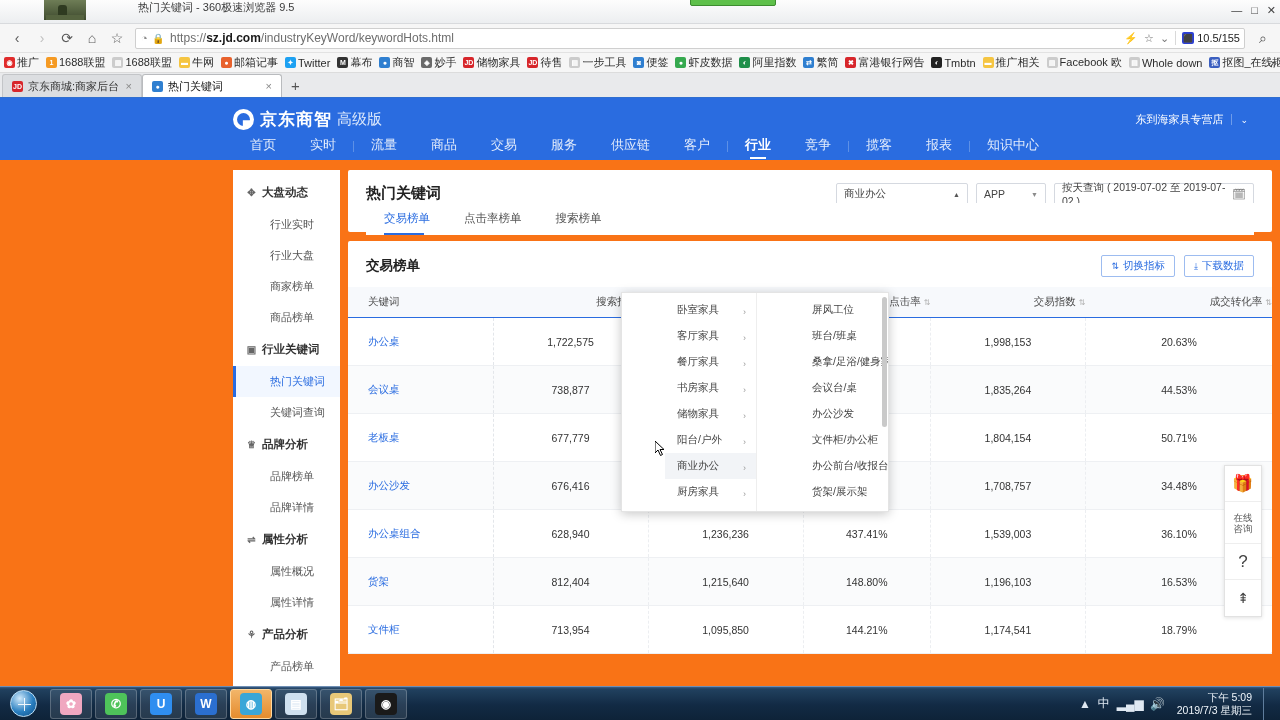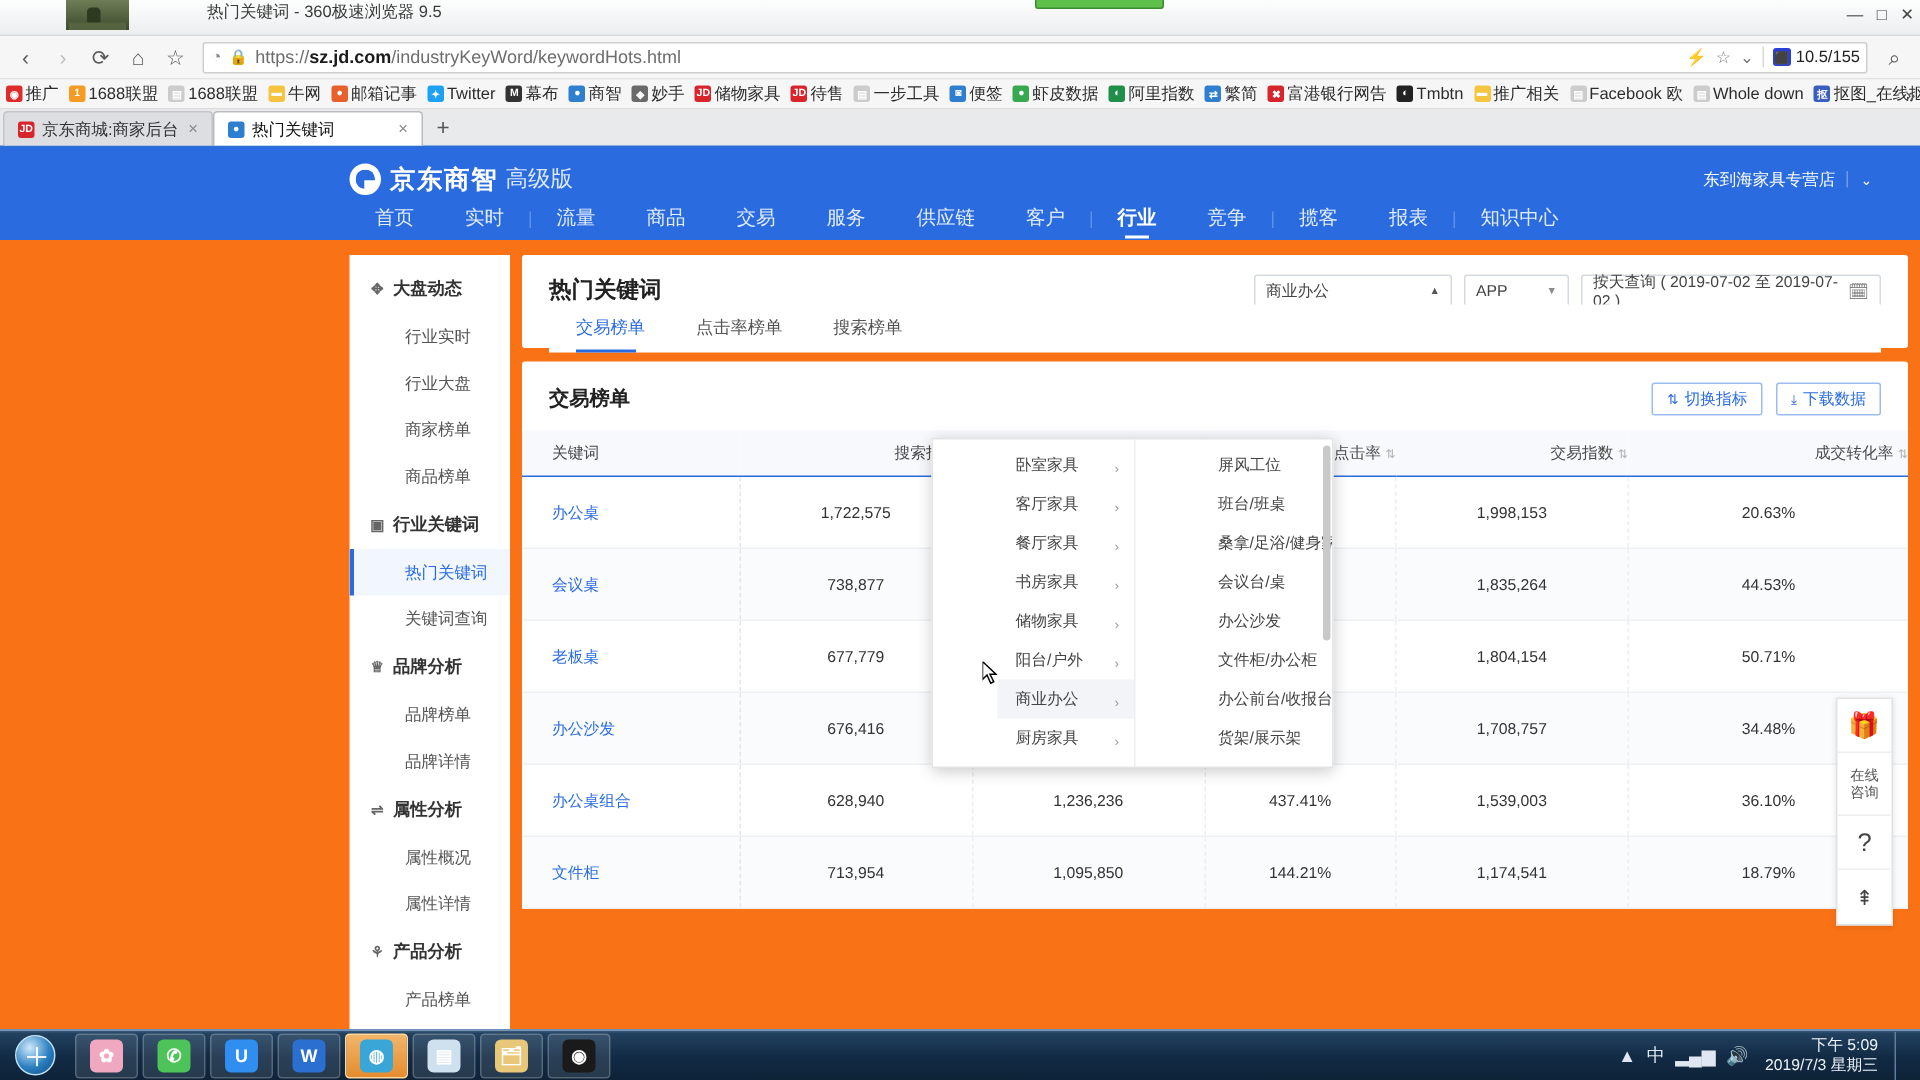--- a/index.html
+++ b/index.html
@@ -605,20 +605,28 @@
                   </tr>
                   <tr>
                     <td class="first">办公桌组合</td>
                     <td>628,940</td>
                     <td>1,236,236</td>
                     <td>437.41%</td>
                     <td>1,539,003</td>
                     <td>36.10%</td>
                   </tr>
                   <tr>
+                    <td class="first">货架</td>
+                    <td>812,404</td>
+                    <td>1,215,640</td>
+                    <td>148.80%</td>
+                    <td>1,196,103</td>
+                    <td>16.53%</td>
+                  </tr>
+                  <tr>
                     <td class="first">文件柜</td>
                     <td>713,954</td>
                     <td>1,095,850</td>
                     <td>144.21%</td>
                     <td>1,174,541</td>
                     <td>18.79%</td>
                   </tr>
                 </tbody>
             </table>
           </div>

